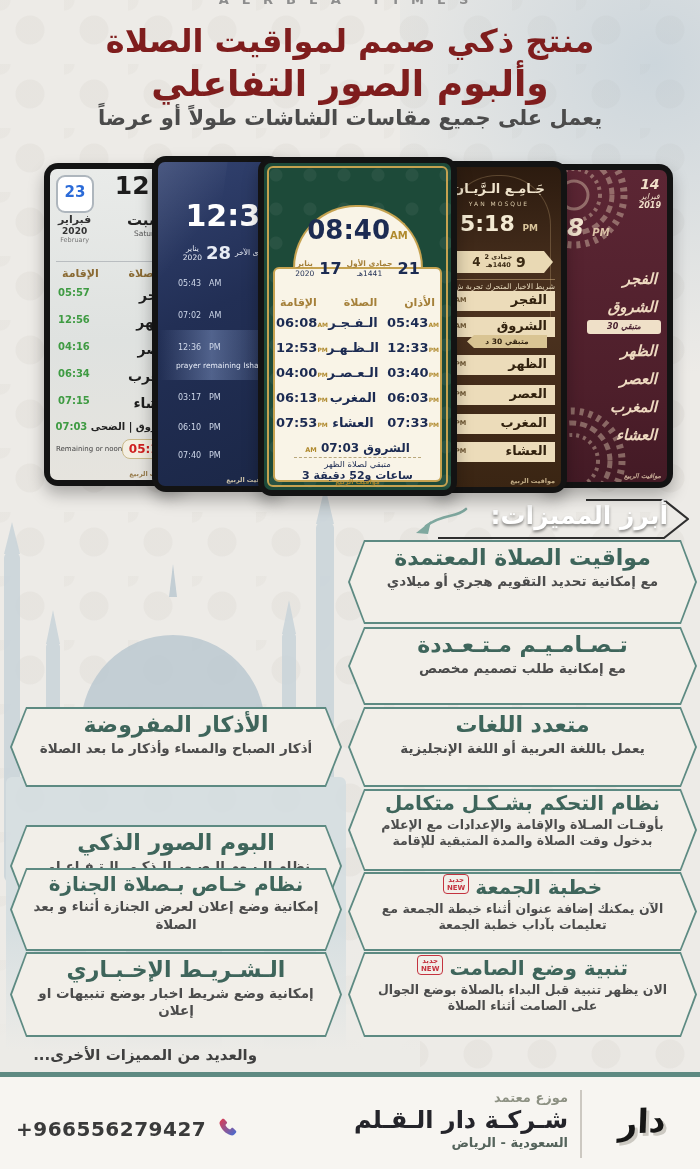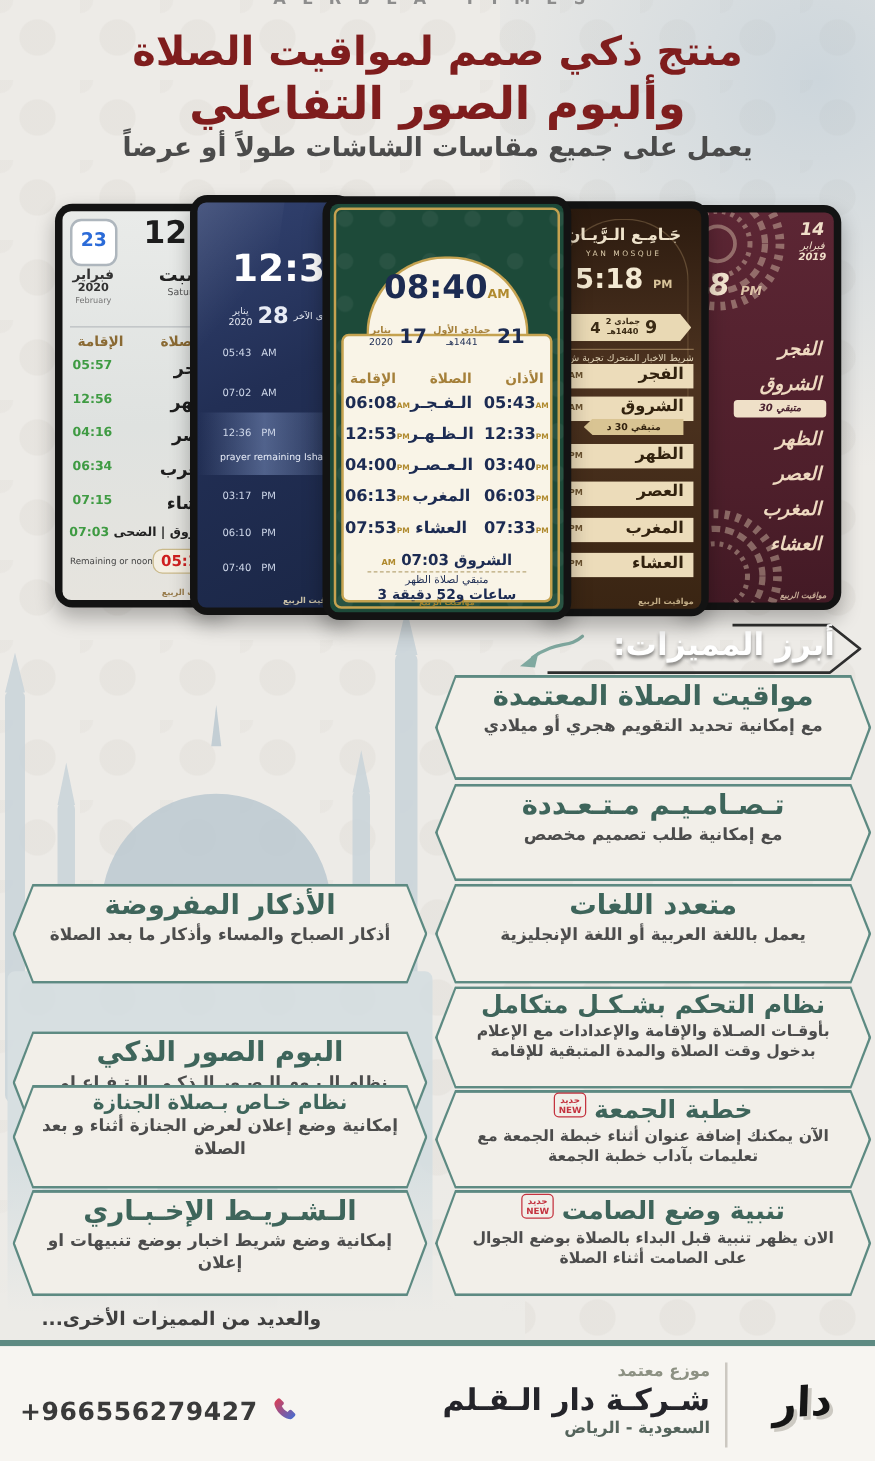--- a/index.html
+++ b/index.html
@@ -499,21 +499,21 @@
     <div class="hexf"></div>
   <div class="cc">
       <div class="t">البوم الصور الذكي</div>
     <div class="d">نظام الـبـوم الـصـور الـذكـي الـتـفـاعـلي</div>
     </div>
 </div>
 <div class="abs callout l-col" id="feat-l2">
   <div class="hexb"></div>
     <div class="hexf"></div>
   <div class="cc">
-      <div class="t" style="font-size:16px">نظام خـاص بـصلاة الجنازة</div>
+      <div class="t" style="font-size:20px">نظام خـاص بـصلاة الجنازة</div>
     <div class="d">إمكانية وضع إعلان لعرض الجنازة أثناء و بعد الصلاة</div>
     </div>
 </div>
 <div class="abs callout l-col" id="feat-l3">
   <div class="hexb"></div>
     <div class="hexf"></div>
   <div class="cc">
       <div class="t">الـشـريـط الإخـبـاري</div>
     <div class="d">إمكانية وضع شريط اخبار بوضع تنبيهات او إعلان</div>
     </div>

